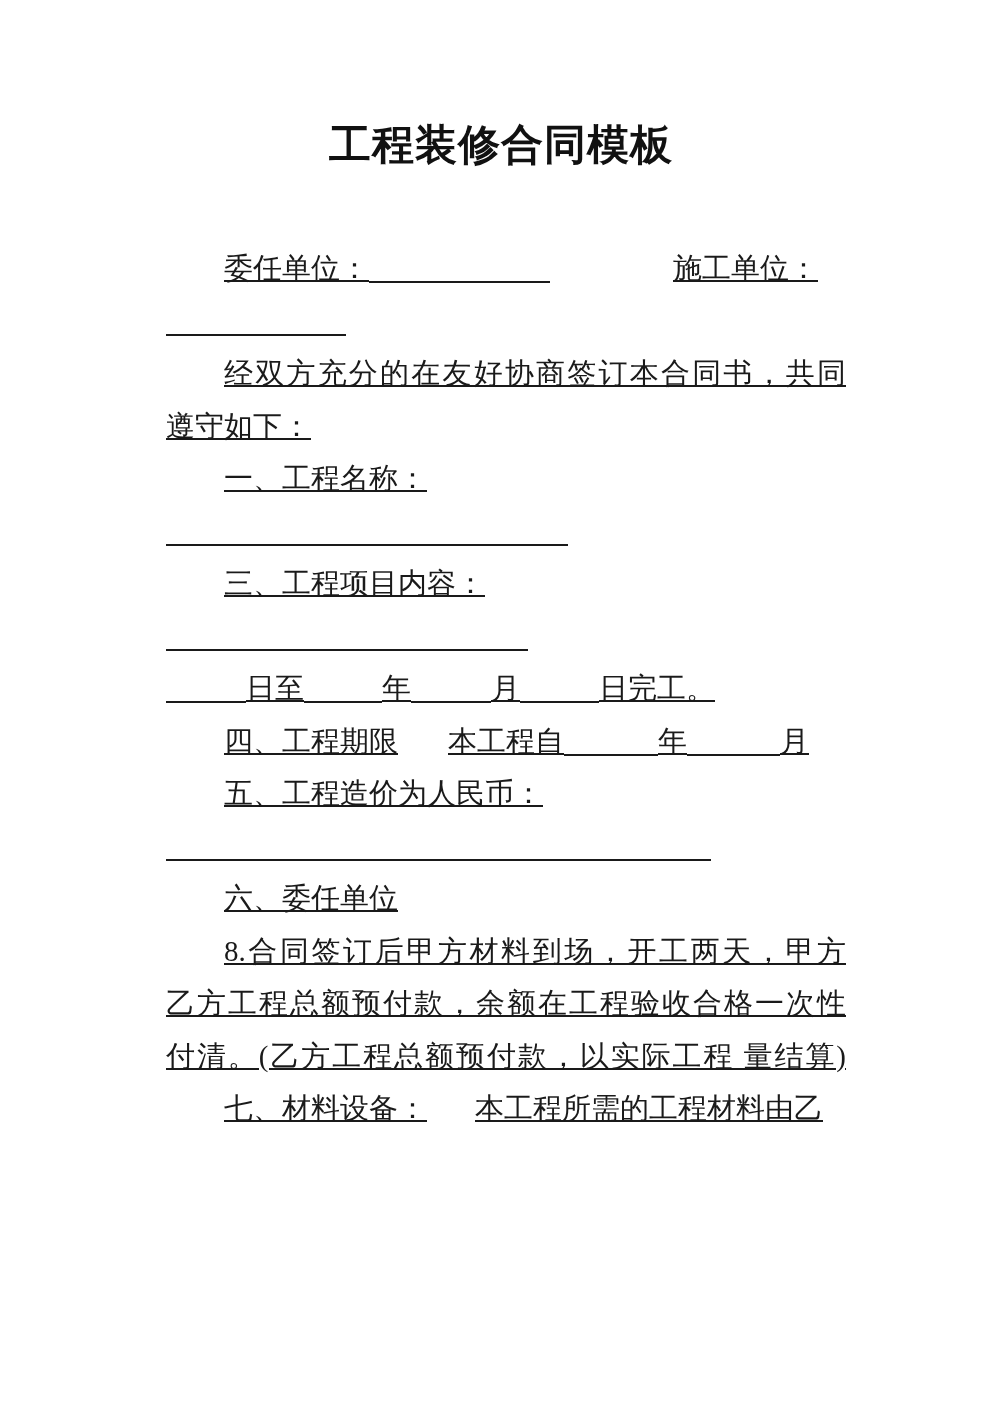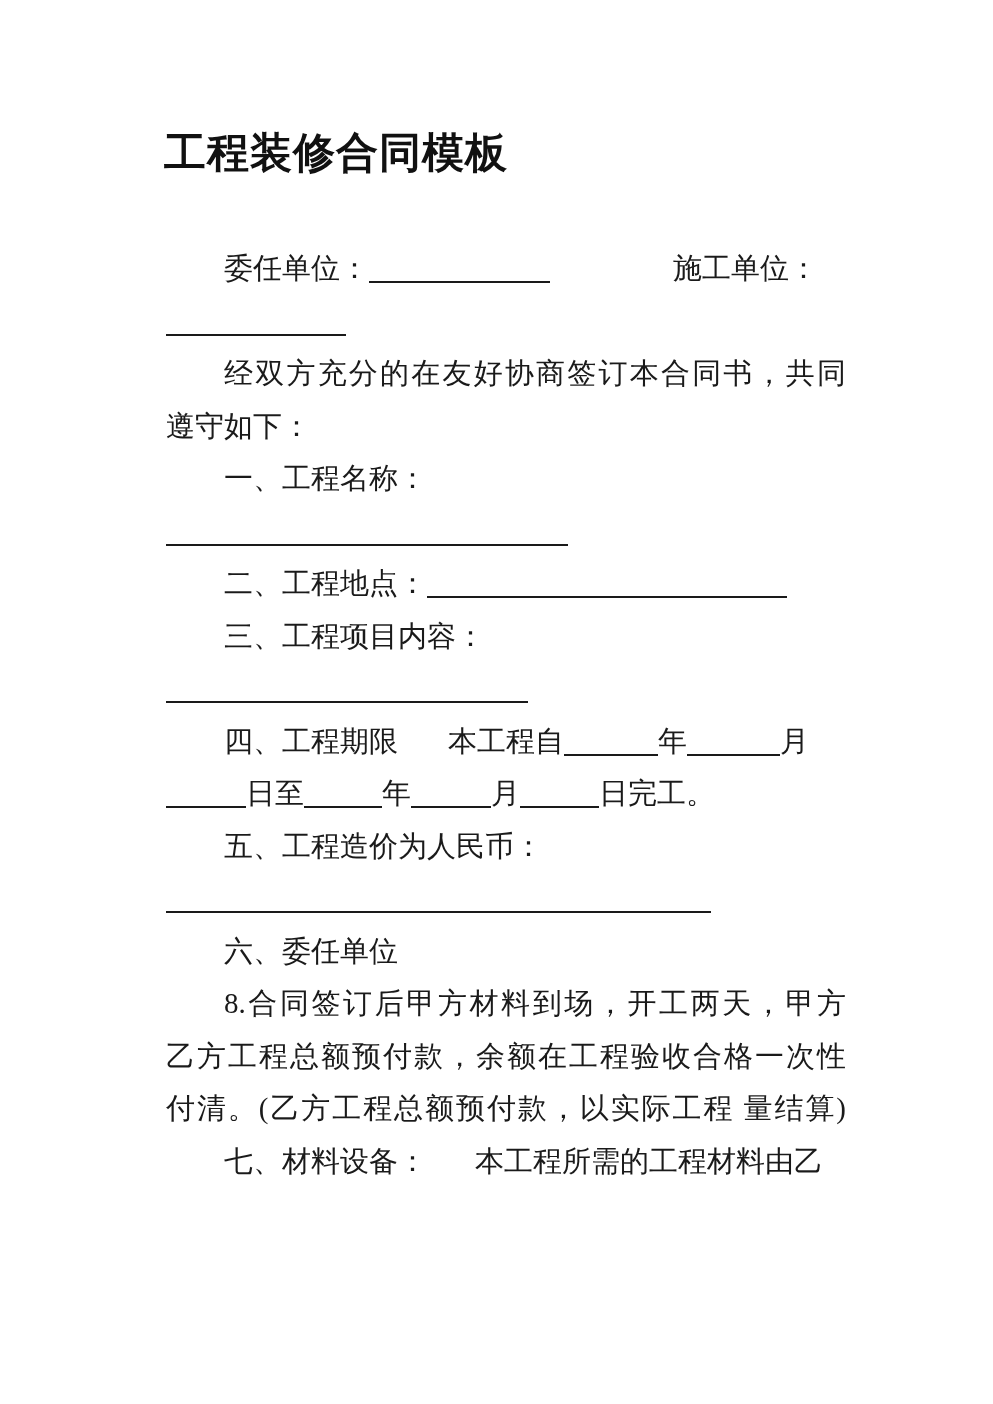--- a/index.html
+++ b/index.html
@@ -14,41 +14,42 @@
     background: #ffffff;
     overflow: hidden;
     font-family: "Liberation Serif", "DejaVu Serif", serif;
     color: #1a1a1a;
   }
   .title {
     position: absolute;
     top: 116px;
     left: 156px;
     width: 690px;
-    margin: 8px;
-    text-align: left;
+    margin: 0;
+    text-align: center;
     font-family: "Liberation Sans", "DejaVu Sans", sans-serif;
     font-weight: bold;
     font-size: 42px;
     line-height: 58px;
     letter-spacing: 1px;
     color: #111111;
   }
   .content {
     position: absolute;
     top: 242px;
     left: 166px;
     width: 680px;
     font-size: 29px;
   }
   .line {
     height: 52.5px;
     line-height: 52.5px;
     white-space: nowrap;
     text-align: left;
+    text-decoration: underline;
   }
   .line.indent { padding-left: 58px; }
   .line.justify {
     white-space: normal;
     text-align: justify;
     text-align-last: justify;
   }
   .blank {
     display: inline-block;
     height: 1em;
@@ -65,25 +66,24 @@
 
 <div class="page">
   <h1 class="title">工程装修合同模板</h1>
   <div class="content" id="content">
       <div class="line indent"><span class="txt">委任单位：</span><span class="blank" style="width: 181px;"></span><span class="gap" style="width: 123px;"></span><span class="txt">施工单位：</span></div>
       <div class="line"><span class="blank" style="width: 180px;"></span></div>
       <div class="line indent justify"><span class="txt">经双方充分的在友好协商签订本合同书，共同</span></div>
       <div class="line"><span class="txt">遵守如下：</span></div>
       <div class="line indent"><span class="txt">一、工程名称：</span></div>
       <div class="line"><span class="blank" style="width: 402px;"></span></div>
-      <div class="line indent"><span class="txt">二、工程地点：</span><span class="blank" style="width: 360px;"></span></div>
       <div class="line indent"><span class="txt">三、工程项目内容：</span></div>
       <div class="line"><span class="blank" style="width: 362px;"></span></div>
+      <div class="line"><span class="blank" style="width: 80px;"></span><span class="txt">日至</span><span class="blank" style="width: 78px;"></span><span class="txt">年</span><span class="blank" style="width: 80px;"></span><span class="txt">月</span><span class="blank" style="width: 79px;"></span><span class="txt">日完工。</span></div>
       <div class="line indent"><span class="txt">四、工程期限</span><span class="gap" style="width: 50px;"></span><span class="txt">本工程自</span><span class="blank" style="width: 94px;"></span><span class="txt">年</span><span class="blank" style="width: 93px;"></span><span class="txt">月</span></div>
-      <div class="line"><span class="blank" style="width: 80px;"></span><span class="txt">日至</span><span class="blank" style="width: 78px;"></span><span class="txt">年</span><span class="blank" style="width: 80px;"></span><span class="txt">月</span><span class="blank" style="width: 79px;"></span><span class="txt">日完工。</span></div>
       <div class="line indent"><span class="txt">五、工程造价为人民币：</span></div>
       <div class="line"><span class="blank" style="width: 545px;"></span></div>
       <div class="line indent"><span class="txt">六、委任单位</span></div>
       <div class="line indent justify"><span class="txt">8.合同签订后甲方材料到场，开工两天，甲方</span></div>
       <div class="line justify"><span class="txt">乙方工程总额预付款，余额在工程验收合格一次性</span></div>
       <div class="line justify"><span class="txt">付清。(乙方工程总额预付款，以实际工程 量结算)</span></div>
       <div class="line indent"><span class="txt">七、材料设备：</span><span class="gap" style="width: 48px;"></span><span class="txt">本工程所需的工程材料由乙</span></div>
     </div>
 </div>
 

